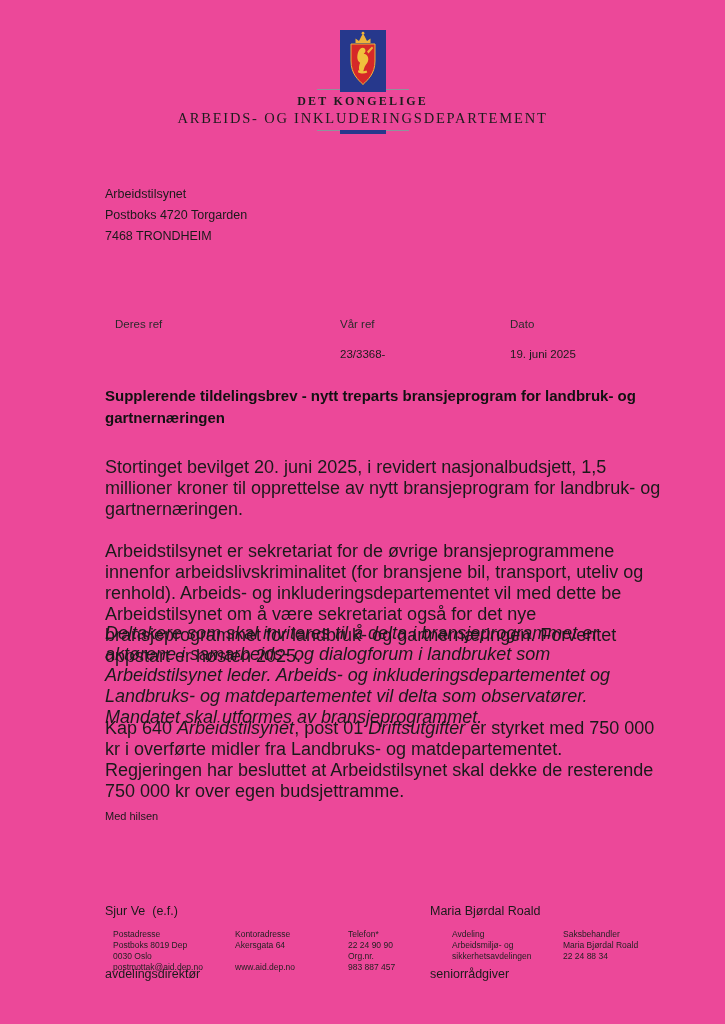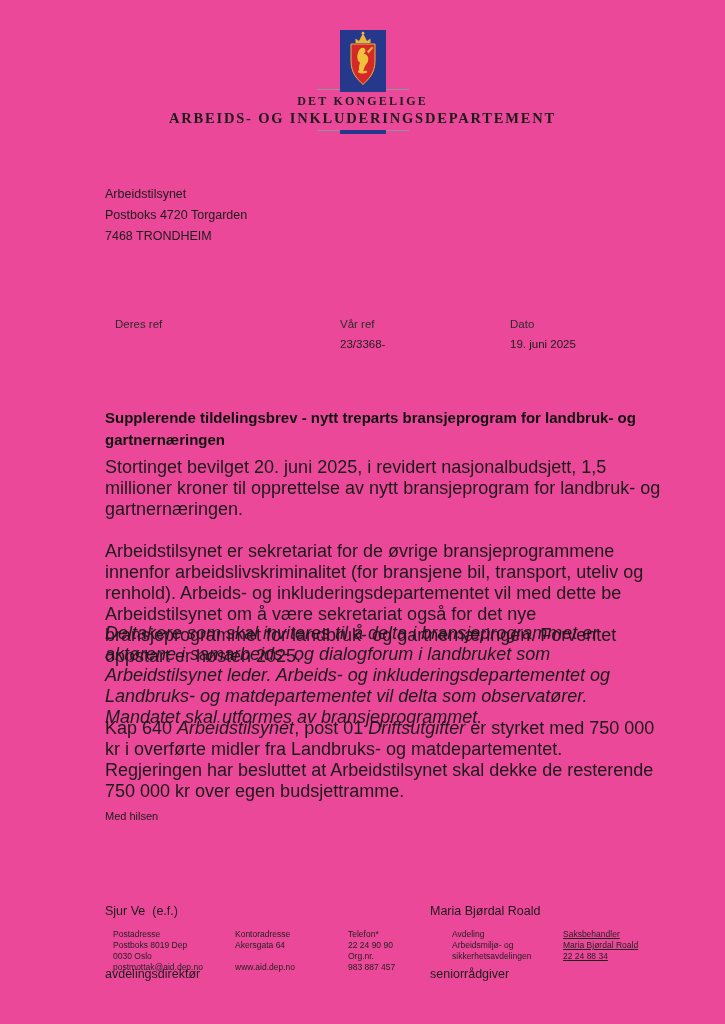--- a/index.html
+++ b/index.html
@@ -42,21 +42,21 @@
     font-family: "Liberation Serif", serif;
     font-size: 12px;
     font-weight: 700;
     letter-spacing: 2.2px;
     color: #1c1c1c;
     margin-top: 2px;
   }
   .lh-line2 {
     font-family: "Liberation Serif", serif;
     font-size: 14.5px;
-    font-weight: 700;
+    font-weight: 400;
     letter-spacing: 1.8px;
     color: #1c1c1c;
     margin-top: 1px;
   }
   .rule-bottom {
     position: relative;
     width: 92px;
     height: 6px;
     margin: 3px auto 0;
   }
@@ -85,29 +85,29 @@
   .refrow {
     position: absolute;
     top: 318px; left: 115px;
     width: 558px;
     height: 36px;
     font-size: 11.5px;
     color: #2a2a2a;
   }
   .ref-col { position: absolute; top: 0; }
   .ref-col .lbl { display: block; }
-  .ref-col .val { display: block; margin-top: 8px; color: #1a1a1a; }
+  .ref-col .val { display: block; margin-top: 18px; color: #1a1a1a; }
   .ref-deres { left: 0; }
   .ref-var   { left: 225px; }
   .ref-dato  { left: 395px; }
 
   
   .doc-title {
     position: absolute;
-    top: 407px; left: 105px;
+    top: 385px; left: 105px;
     width: 556px;
     font-size: 15px;
     font-weight: 700;
     line-height: 22px;
     color: #111;
   }
   .para {
     position: absolute;
     left: 105px;
     width: 558px;
@@ -147,21 +147,21 @@
     font-size: 8.5px;
     line-height: 11px;
     color: #1f1f1f;
     display: flex;
   }
   .f-col { flex: 0 0 auto; }
   .f-col-0 { width: 122px; }
   .f-col-1 { width: 113px; }
   .f-col-2 { width: 104px; }
   .f-col-3 { width: 111px; }
-  .f-col-4 { width: 106px; text-decoration: underline; }
+  .f-col-4 { width: 106px; }
   .f-line { display: block; height: 11px; overflow: hidden; }
 </style>
 </head>
 <body>
 
 <div class="page">
 
   <div class="letterhead">
     <div class="crest-wrap">
       <div class="crest-rule-top"></div>

